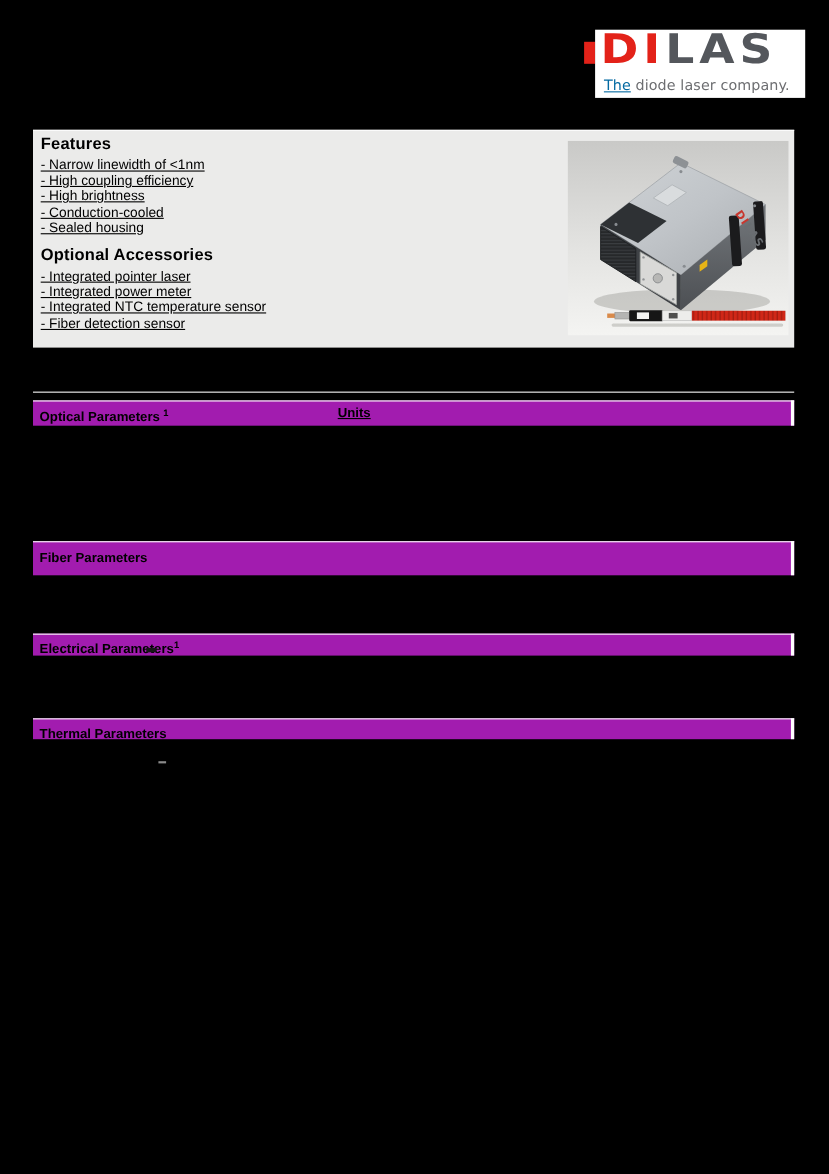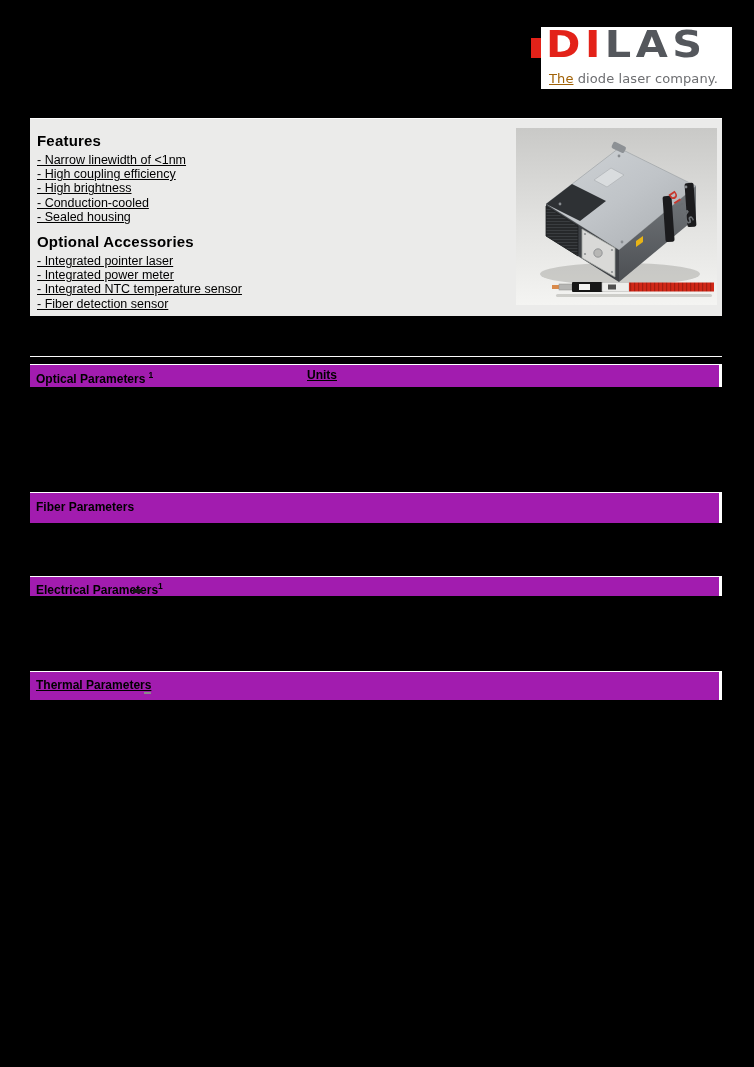--- a/index.html
+++ b/index.html
@@ -28,29 +28,29 @@
     transform:scaleX(1.12);transform-origin:0 0;
   }
   .wordmark .red{color:#e32219;}
   .wordmark .gray{color:#54575c;}
   .tagline{
     position:absolute;left:8px;bottom:3px;
     font-family:"DejaVu Sans",sans-serif;
     font-size:13px;line-height:15px;white-space:nowrap;
     color:#6d6e71;letter-spacing:0.1px;
   }
-  .tagline .red{color:#a16207;text-decoration:underline;}
+  .tagline .red{color:#0369a1;text-decoration:underline;}
   
   .features-box{
     position:absolute;left:30px;top:118px;width:692px;height:198px;
     background:#ebebea;border-top:1px solid #fdfdfd;
     box-sizing:border-box;
     color:#000;
   }
-  .features-inner{padding:13px 0 0 7px;}
+  .features-inner{padding:3px 0 0 7px;}
   .fh{
     font-size:15px;font-weight:bold;line-height:18px;margin:0;
     letter-spacing:0.2px;
   }
   .fh.second{margin-top:9px;}
   .flist{margin:3px 0 0 0;text-decoration:underline;}
   .li{font-size:12.5px;line-height:14.2px;}
   
   .product-photo{
     position:absolute;left:486px;top:9px;width:201px;height:177px;
@@ -69,21 +69,21 @@
     box-sizing:border-box;
     font-weight:bold;font-size:12px;color:#000;
     padding-left:6px;white-space:nowrap;
   }
   .bar sup{font-size:8.5px;}
   .bar sup.spaced{margin-left:3px;}
   .bar .units{position:absolute;left:277px;top:0;text-decoration:underline;}
   .bar1{top:364px;height:23px;line-height:21px;}
   .bar2{top:492px;height:31px;line-height:20px;}
   .bar3{top:576px;height:20px;line-height:18px;}
-  .bar4{top:671px;height:29px;line-height:19px;text-decoration:underline;}
+  .bar4{top:653px;height:19px;line-height:19px;}
   
   .artifact-a{position:absolute;left:133px;top:589px;width:9px;height:4px;background:#161616;}
   .artifact-b{position:absolute;left:144px;top:692px;width:7px;height:2px;background:#8a8a8a;}
 </style>
 </head>
 <body>
 
 <div class="logo-fragment"></div>
 <div class="logo-box">
   <div class="wordmark"><span class="red">DI</span><span class="gray">LAS</span></div>

